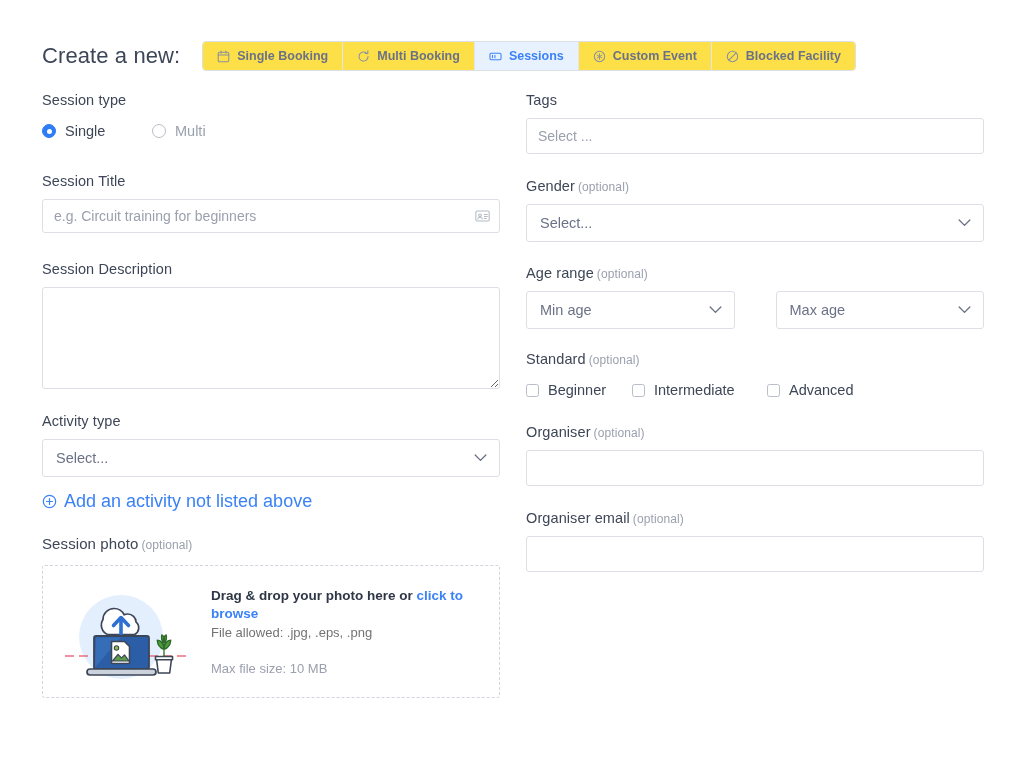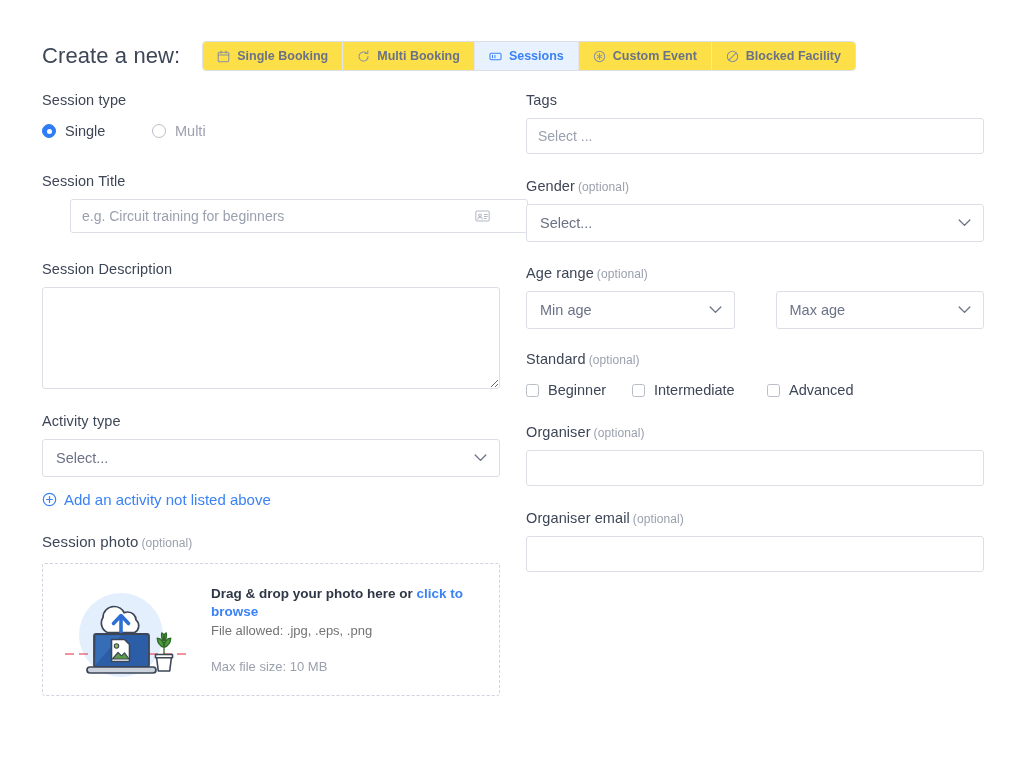--- a/index.html
+++ b/index.html
@@ -50,21 +50,21 @@
   .flabel .opt { color: #9aa0ad; font-size: 12px; margin-left: 3px; }
 
   
   .tinput {
     width: 100%; height: 34px; border: 1px solid #dcdfe6;
     border-radius: 3px; background: #fff; padding: 0 11px;
     font-size: 14px; color: #3d4657; outline: none;
     font-family: "Liberation Sans", sans-serif;
   }
   .tinput::placeholder { color: #9aa0ad; }
-  .tinput.with-icon { padding-right: 34px; margin-left: 28px; }
+  .tinput.with-icon { padding-right: 34px; }
 
   .input-wrap { position: relative; width: 100%; }
   .in-icon {
     position: absolute; right: 10px; top: 50%;
     transform: translateY(-50%); pointer-events: none;
     display: flex; align-items: center;
   }
 
   .tarea {
     width: 100%; height: 102px; border: 1px solid #dcdfe6;
@@ -107,21 +107,21 @@
   .check-item { display: flex; align-items: center; gap: 9px; cursor: pointer; }
   .checkbox {
     width: 13px; height: 13px; border-radius: 2.5px;
     border: 1.3px solid #b9bec9; background: #fff; flex: none;
   }
   .check-label { font-size: 14.5px; color: #3d4657; }
 
   
   .addlink {
     display: inline-flex; align-items: center; gap: 7px;
-    color: #3b82f6; font-size: 15px; cursor: pointer; text-decoration: none;
+    color: #3b82f6; font-size: 18px; cursor: pointer; text-decoration: none;
   }
 
   
   .dropzone {
     width: 458px; height: 133px;
     border: 1px dashed #cfd4de; border-radius: 3px;
     display: flex; align-items: center; background: #fff; cursor: pointer;
     overflow: hidden;
   }
   .dz-art { width: 168px; flex: none; display:flex; align-items:center; justify-content:center; }

